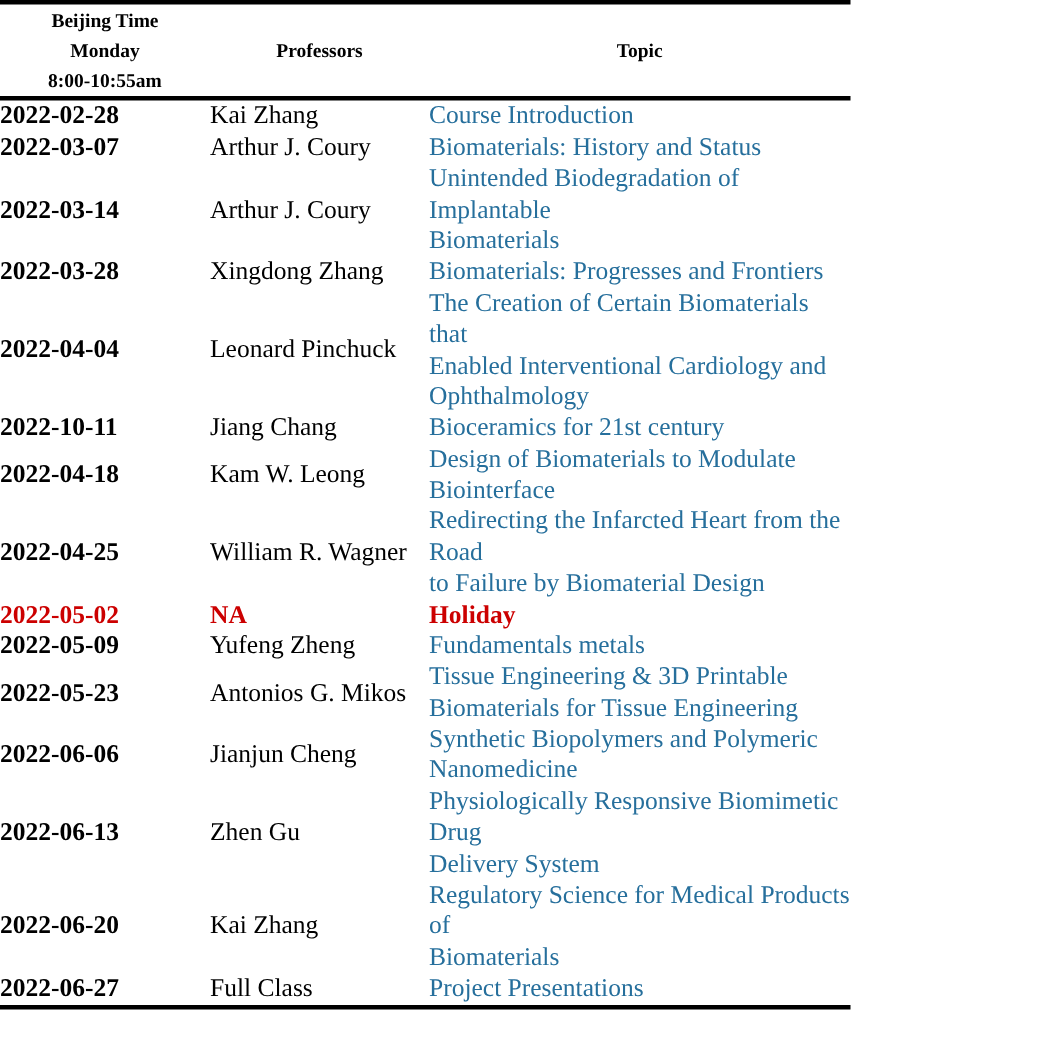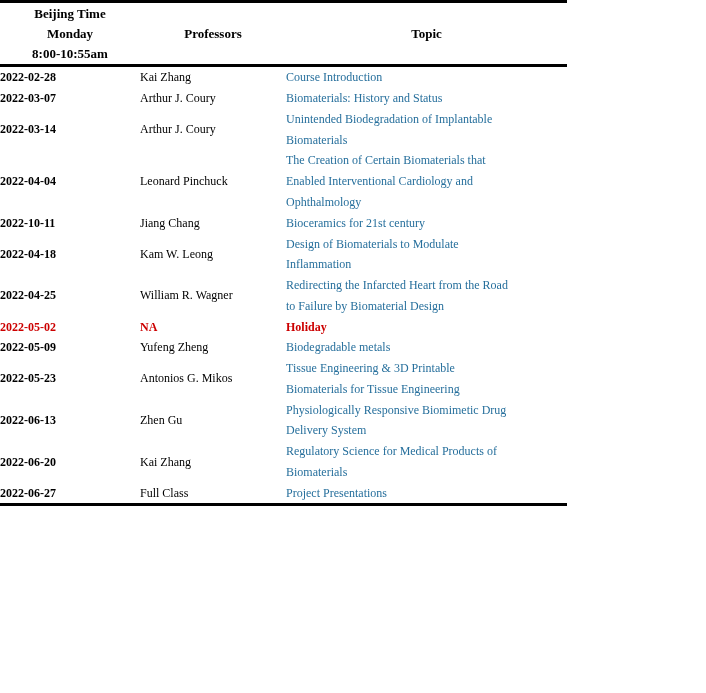--- a/index.html
+++ b/index.html
@@ -33,21 +33,21 @@
     vertical-align: middle;
     white-space: pre-line;
   }
   th {
     font-weight: bold;
     font-size: 13px;
     line-height: 19.8px;
     padding: 1px 0 1px;
   }
   td {
-    font-size: 12px;
+    font-size: 17px;
     line-height: 20.76px;
   }
   td.date {
     font-weight: bold;
     color: var(--text-color, #000);
   }
   td.prof {
     font-weight: normal;
     color: var(--text-color, #000);
   }
@@ -93,70 +93,81 @@
   </tr>
 
   <tr>
     <td class="date">2022-03-14</td>
     <td class="prof">Arthur J. Coury</td>
     <td class="topic">Unintended Biodegradation of Implantable
 Biomaterials</td>
   </tr>
 
 
+  <tr>
+    <td class="date">2022-03-28</td>
+    <td class="prof">Xingdong Zhang</td>
+    <td class="topic">Biomaterials: Progresses and Frontiers</td>
+  </tr>
 
   <tr>
     <td class="date">2022-04-04</td>
     <td class="prof">Leonard Pinchuck</td>
     <td class="topic">The Creation of Certain Biomaterials that
 Enabled Interventional Cardiology and
 Ophthalmology</td>
   </tr>
 
   <tr>
     <td class="date">2022-10-11</td>
     <td class="prof">Jiang Chang</td>
     <td class="topic">Bioceramics for 21st century</td>
   </tr>
 
   <tr>
     <td class="date">2022-04-18</td>
     <td class="prof">Kam W. Leong</td>
     <td class="topic">Design of Biomaterials to Modulate
-Inflammation</td>
+Biointerface</td>
   </tr>
 
   <tr>
     <td class="date">2022-04-25</td>
     <td class="prof">William R. Wagner</td>
     <td class="topic">Redirecting the Infarcted Heart from the Road
 to Failure by Biomaterial Design</td>
   </tr>
 
   <tr class="highlight">
     <td class="date">2022-05-02</td>
     <td class="prof">NA</td>
     <td class="topic">Holiday</td>
   </tr>
 
   <tr>
     <td class="date">2022-05-09</td>
     <td class="prof">Yufeng Zheng</td>
-    <td class="topic">Biodegradable metals</td>
+    <td class="topic">Fundamentals metals</td>
   </tr>
 
 
   <tr>
     <td class="date">2022-05-23</td>
     <td class="prof">Antonios G. Mikos</td>
     <td class="topic">Tissue Engineering &amp; 3D Printable
 Biomaterials for Tissue Engineering</td>
   </tr>
 
 
+  <tr>
+    <td class="date">2022-06-06</td>
+    <td class="prof">Jianjun Cheng</td>
+    <td class="topic">Synthetic Biopolymers and Polymeric
+Nanomedicine</td>
+  </tr>
 
   <tr>
     <td class="date">2022-06-13</td>
     <td class="prof">Zhen Gu</td>
     <td class="topic">Physiologically Responsive Biomimetic Drug
 Delivery System</td>
   </tr>
 
   <tr>
     <td class="date">2022-06-20</td>

